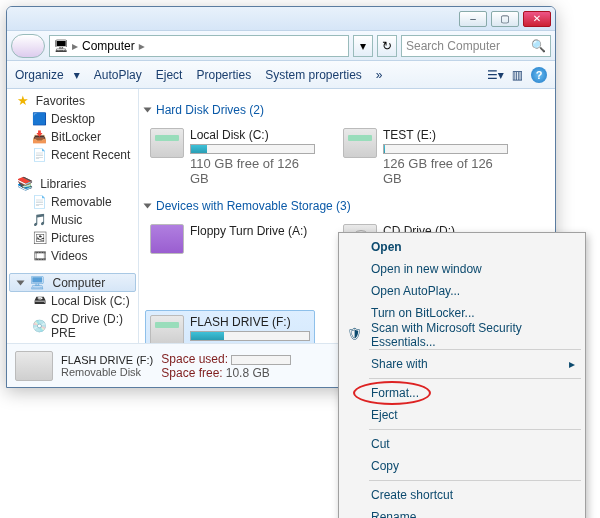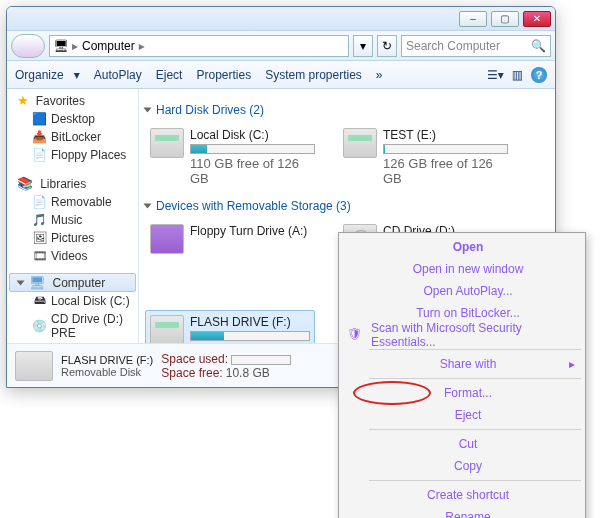--- a/index.html
+++ b/index.html
@@ -41,21 +41,21 @@
   .dbar .fill { height:100%; background:linear-gradient(#3fc1d8,#2a9eb4);}
   .dfree { color:#666; font-size:13px;}
   .statusbar { position:absolute; left:0; right:0; bottom:0; height:44px; border-top:1px solid #dbe6f0; background:#f6fafe; display:flex; align-items:center; padding:4px 8px; gap:8px;}
   .statusbar .big { width:38px; height:30px; background:linear-gradient(#e9e9e9,#cfcfcf); border:1px solid #bbb; border-radius:2px;}
   .kv { font-size:11px; color:#555;}
   .kv .k { color:#7f1d1d;}
   .minibar { display:inline-block; width:60px; height:10px; border:1px solid #aaa; background:#f4f4f4; vertical-align:middle; position:relative;}
   .minibar .fill { height:100%; background:linear-gradient(#3fc1d8,#2a9eb4); width:28%;}
 
   .ctxmenu { position:absolute; left:338px; top:232px; width:248px; background:#f4f4f4; border:1px solid #a0a0a0; box-shadow:2px 3px 8px rgba(0,0,0,.25); padding:3px 2px;}
-  .ctxmenu .row { height:22px; display:flex; align-items:center; padding:0 18px 0 30px; color:#8b5cf6; position:relative;justify-content:center;}
+  .ctxmenu .row { height:22px; display:flex; align-items:center; padding:0 18px 0 30px; color:#0c4a6e; position:relative;}
   .ctxmenu .row.bold { font-weight:bold;}
   .ctxmenu .sepline { height:1px; background:#d0d0d0; margin:3px 2px 3px 28px;}
   .ctxmenu .row .arrow { position:absolute; right:8px;}
   .ctxmenu .row .ico { position:absolute; left:6px; width:16px; height:16px;}
   .ellipse { position:absolute; border:2px solid #d22; border-radius:50%; width:78px; height:24px; pointer-events:none;}
   .star { color:#f0b400; font-size:13px; margin-right:3px;}
   .libs { color:#5aa0d8; font-size:13px; margin-right:3px;}
   .mon { color:#5aa0d8; font-size:13px; margin-right:3px;}
   .helpicon { width:16px;height:16px;border-radius:50%;background:radial-gradient(#6bbef2,#1d78c6);color:#fff;display:flex;align-items:center;justify-content:center;font-size:11px;font-weight:bold;}
 </style>
@@ -112,21 +112,21 @@
       <div class="sb-item">
           <span class="ficon">🟦</span>
           <span>Desktop</span>
         </div>
       <div class="sb-item">
           <span class="ficon">📥</span>
           <span>BitLocker</span>
         </div>
       <div class="sb-item">
           <span class="ficon">📄</span>
-          <span>Floppy Places</span>
+          <span>Recent Recent</span>
         </div>
       <div style="height:8px"></div>
       <div class="sb-group hdr">
           <span class="libs">📚</span>
           <span>Libraries</span>
         </div>
       <div class="sb-item">
           <span class="ficon">📄</span>
           <span>Removable</span>
         </div>

